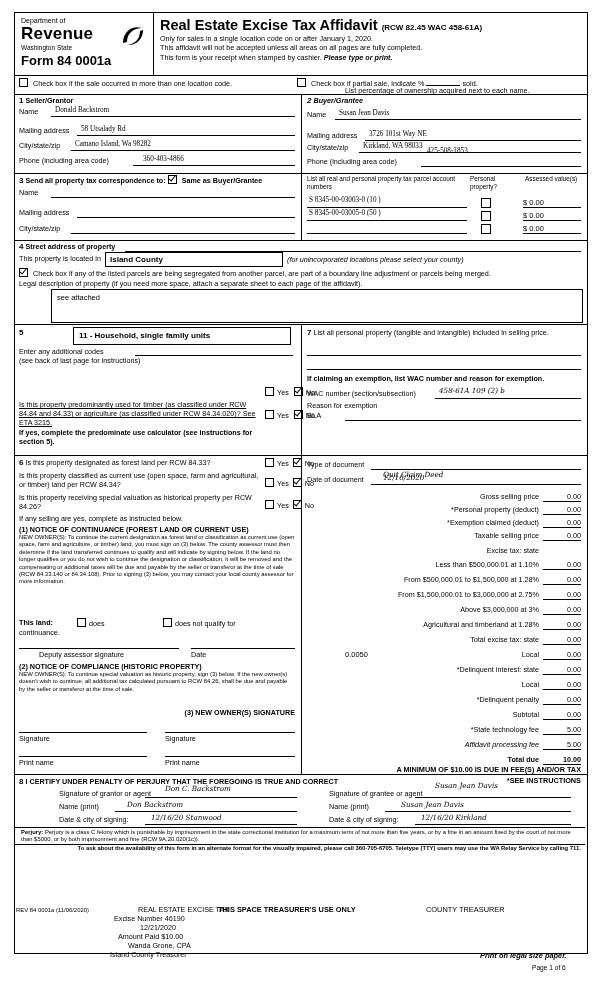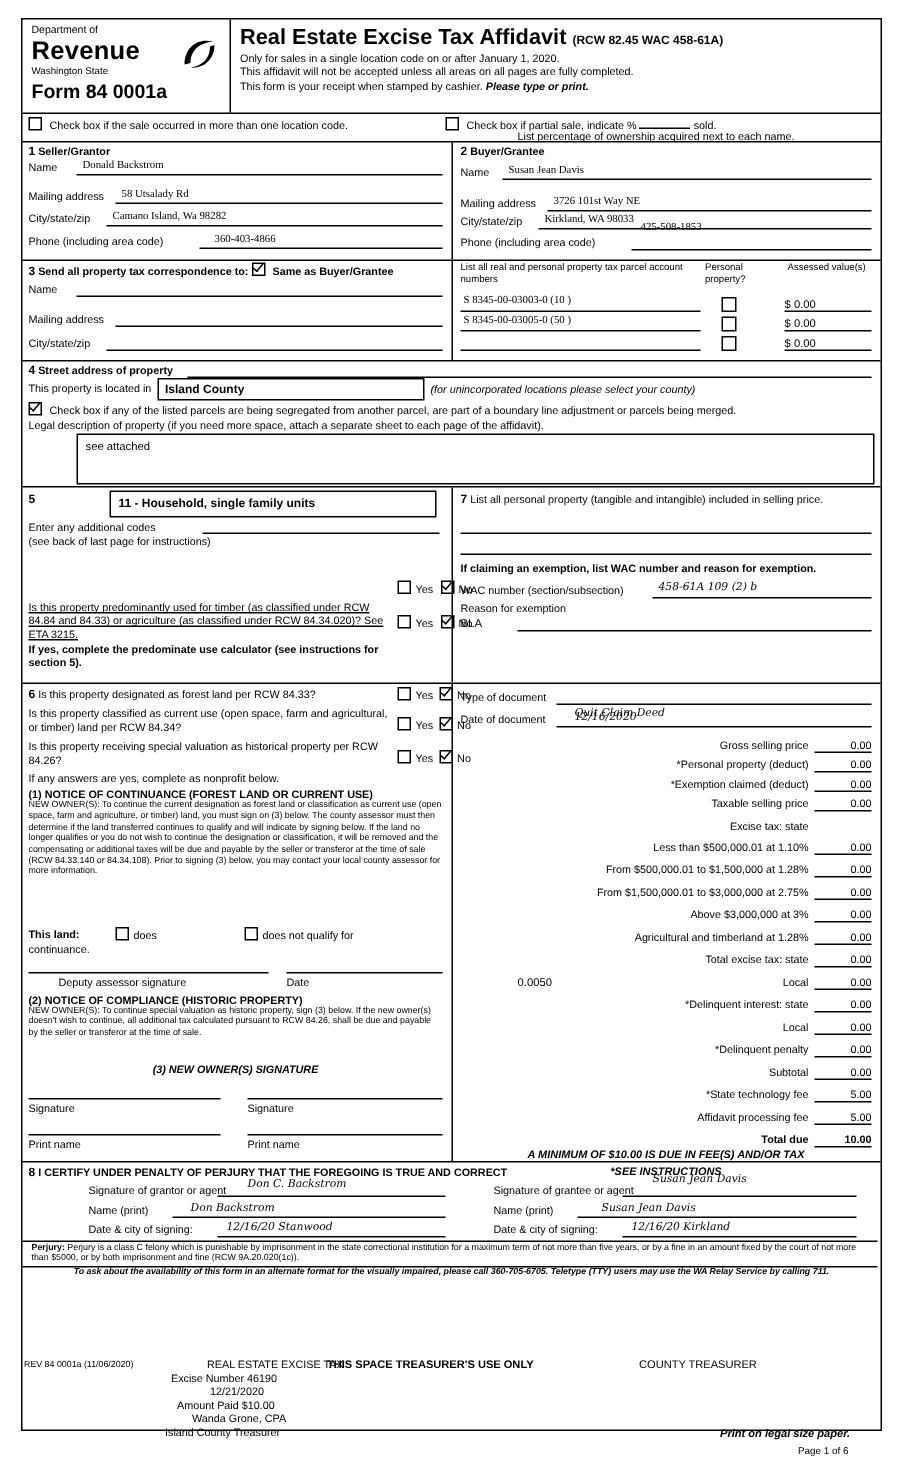--- a/index.html
+++ b/index.html
@@ -26,21 +26,21 @@
   .handb{font-family:"Liberation Serif",serif;font-size:10px;}
   .cursive{font-family:"DejaVu Serif",serif;font-style:italic;font-size:10px;}
   .b{font-weight:bold;}
   .money{font-size:7.5px;text-align:right;}
   .line{position:absolute;background:#000;height:1px;}
   .vl{position:absolute;background:#000;width:1px;}
   .cell{position:absolute;font-size:7.2px;line-height:9px;}
   .box{position:absolute;border:1px solid #000;}
   .sm{font-size:6.4px;line-height:8px;}
   .xsm{font-size:5.9px;line-height:7.4px;}
-  .ctr{text-align:center;font-style:italic;}
+  .ctr{text-align:right;}
 </style>
 </head>
 <body>
 
 <div class="page">
  <div class="sheet">
 
   <div class="hdr">
     <div class="logo">
       <div class="dept">Department of</div>
@@ -93,21 +93,21 @@
     <div class="cell hand" style="left:66px;top:30px;">58 Utsalady Rd</div>
 
     <div class="cell" style="left:4px;top:46px;"><span>City/state/zip</span></div>
     <div class="line" style="left:56px;top:55px;width:224px;"></div>
     <div class="cell hand" style="left:60px;top:45px;">Camano Island, Wa 98282</div>
 
     <div class="cell" style="left:4px;top:61px;"><span>Phone (including area code)</span></div>
     <div class="line" style="left:118px;top:70px;width:162px;"></div>
     <div class="cell hand" style="left:128px;top:60px;">360-403-4866</div>
 
-    <div class="cell" style="left:292px;top:1px;"><span class="num">2</span>
+    <div class="cell" style="left:292px;top:1px;font-style:italic;"><span class="num">2</span>
       <span class="b">Buyer/Grantee</span></div>
     <div class="cell" style="left:292px;top:15px;"><span>Name</span></div>
     <div class="line" style="left:320px;top:24px;width:246px;"></div>
     <div class="cell hand" style="left:324px;top:14px;">Susan Jean Davis</div>
 
     <div class="cell" style="left:292px;top:36px;"><span>Mailing address</span></div>
     <div class="line" style="left:350px;top:45px;width:216px;"></div>
     <div class="cell hand" style="left:354px;top:35px;">3726 101st Way NE</div>
 
     <div class="cell" style="left:292px;top:48px;"><span>City/state/zip</span></div>
@@ -226,21 +226,21 @@
       <span class="bx"></span><span>Yes</span>
       <span class="bx chk" style="margin-left:2px;"></span><span>No</span>
     </div>
 
     <div class="cell" style="left:4px;top:37px;width:244px;">Is this property receiving special valuation as historical property per RCW 84.26?</div>
     <div class="cell" style="left:250px;top:44px;">
       <span class="bx"></span><span>Yes</span>
       <span class="bx chk" style="margin-left:2px;"></span><span>No</span>
     </div>
 
-    <div class="cell" style="left:4px;top:58px;width:270px;">If any answers are yes, complete as nonprofit below.</div>
+    <div class="cell" style="left:4px;top:58px;width:270px;">If any selling are yes, complete as instructed below.</div>
     <div class="cell b" style="left:4px;top:69px;width:274px;">(1) NOTICE OF CONTINUANCE (FOREST LAND OR CURRENT USE)</div>
     <div class="cell xsm" style="left:4px;top:78px;width:276px;">NEW OWNER(S): To continue the current designation as forest land or classification as current use (open space, farm and agriculture, or timber) land, you must sign on (3) below. The county assessor must then determine if the land transferred continues to qualify and will indicate by signing below. If the land no longer qualifies or you do not wish to continue the designation or classification, it will be removed and the compensating or additional taxes will be due and payable by the seller or transferor at the time of sale (RCW 84.33.140 or 84.34.108). Prior to signing (3) below, you may contact your local county assessor for more information.</div>
 
     <div class="cell b" style="left:4px;top:162px;">This land:</div>
     <div class="cell" style="left:62px;top:162px;"><span class="bx"></span><span>does</span></div>
     <div class="cell" style="left:148px;top:162px;"><span class="bx"></span><span>does not qualify for</span></div>
     <div class="cell" style="left:4px;top:172px;">continuance.</div>
 
     <div class="line" style="left:4px;top:192px;width:160px;"></div>
     <div class="line" style="left:176px;top:192px;width:104px;"></div>
@@ -327,21 +327,21 @@
     <div class="cell money" style="left:520px;top:239px;width:46px;">0.00</div>
 
     <div class="cell" style="left:292px;top:254px;width:232px;text-align:right;">Subtotal</div>
     <div class="line" style="left:528px;top:263px;width:38px;"></div>
     <div class="cell money" style="left:520px;top:254px;width:46px;">0.00</div>
 
     <div class="cell" style="left:292px;top:269px;width:232px;text-align:right;">*<span>State technology fee</span></div>
     <div class="line" style="left:528px;top:278px;width:38px;"></div>
     <div class="cell money" style="left:520px;top:269px;width:46px;">5.00</div>
 
-    <div class="cell" style="left:292px;top:284px;width:232px;text-align:right;">Affidavit processing fee</div>
+    <div class="cell" style="left:292px;top:284px;width:232px;text-align:right;font-style:italic;">Affidavit processing fee</div>
     <div class="line" style="left:528px;top:293px;width:38px;"></div>
     <div class="cell money" style="left:520px;top:284px;width:46px;">5.00</div>
 
     <div class="cell b" style="left:292px;top:299px;width:232px;text-align:right;">Total due</div>
     <div class="line" style="left:528px;top:308px;width:38px;"></div>
     <div class="cell money b" style="left:520px;top:299px;width:46px;">10.00</div>
 
     <div class="cell b ctr" style="left:292px;top:309px;width:274px;font-size:7.3px;">A MINIMUM OF $10.00 IS DUE IN FEE(S) AND/OR TAX</div>
   </div>
 

